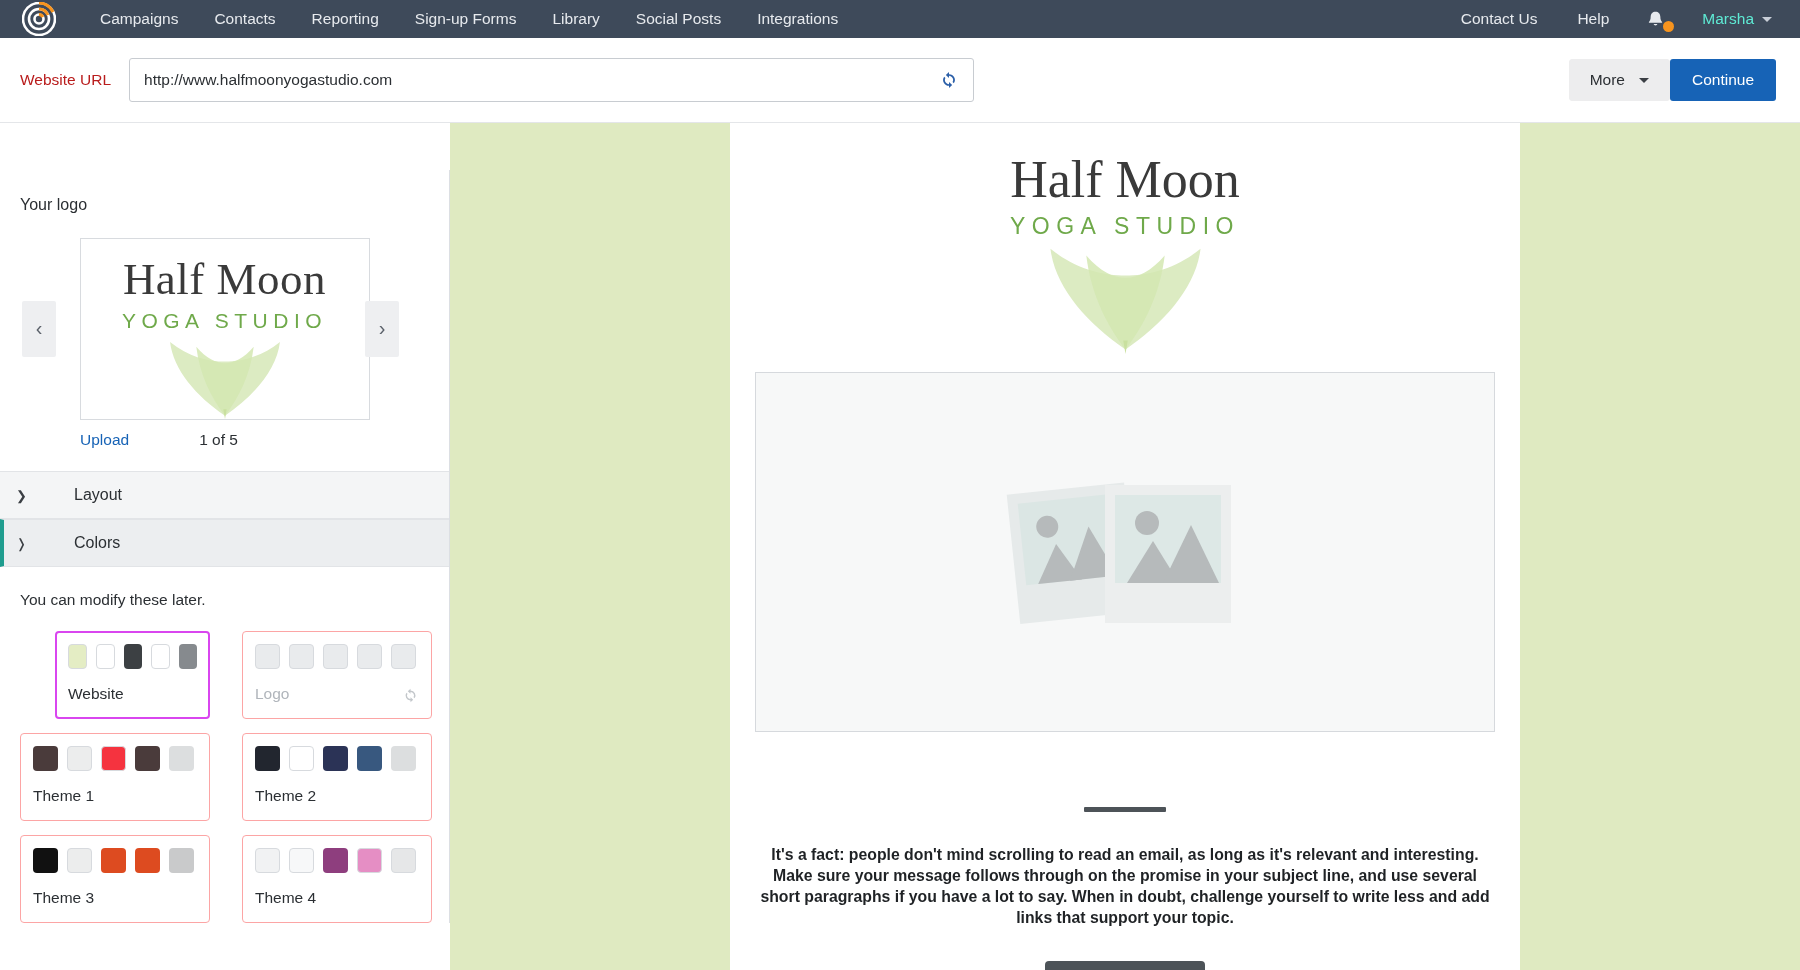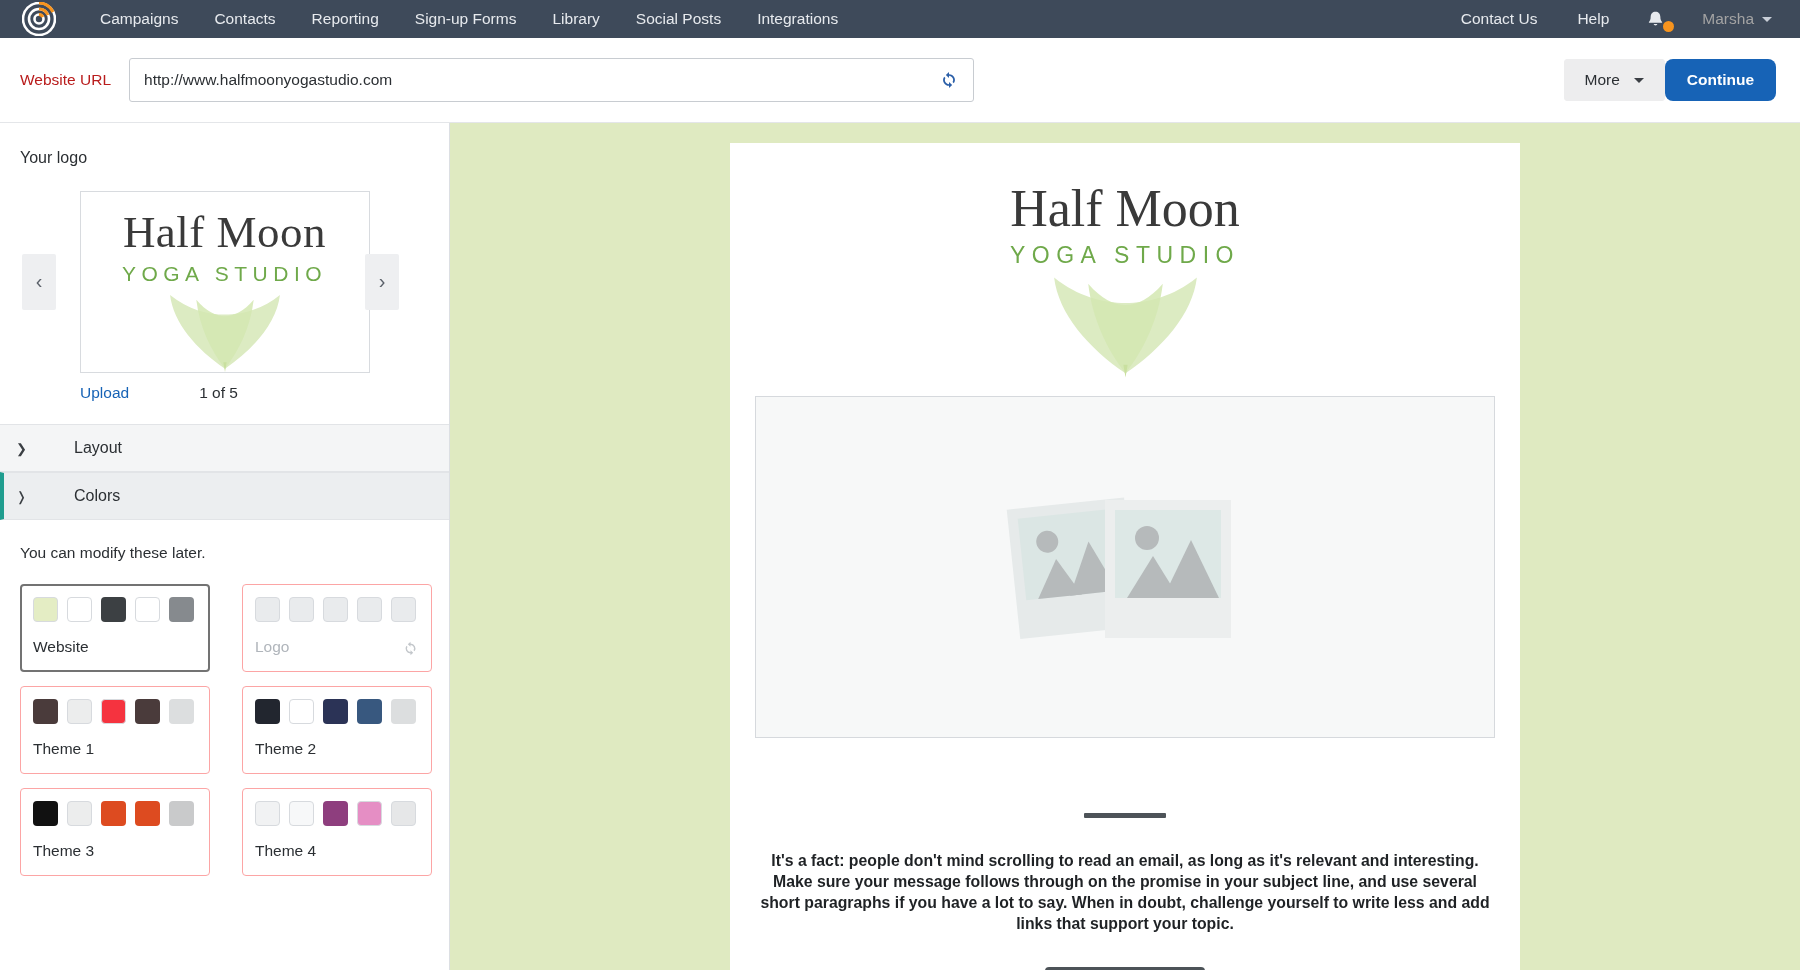--- a/index.html
+++ b/index.html
@@ -36,21 +36,21 @@
     height: 38px;
   }
   .nav-right .nav-item { padding: 0 20px; }
   .bell-wrap { position: relative; padding: 0 16px; cursor: pointer; display:flex; align-items:center; height:38px;}
   .bell-badge {
     position: absolute; right: 8px; bottom: 6px;
     width: 11px; height: 11px; border-radius: 50%;
     background: #f7941e;
   }
   .user-name { display: flex; align-items: center; gap: 8px; padding: 0 6px 0 20px; cursor:pointer;
-               color:#a3a3a3; font-size:15.5px; }
+               color:#5eead4; font-size:15.5px; }
   .caret { width: 0; height: 0; border-left: 5px solid transparent; border-right: 5px solid transparent;
            border-top: 5px solid #c9cfd8; }
 
   
   .urlbar {
     height: 85px;
     background: #ffffff;
     display: flex;
     align-items: center;
     padding: 0 24px 0 20px;
@@ -76,27 +76,27 @@
   .btn-more {
     background: #ededee; color: #2b2f33; border: 1px solid #ededee;
     border-radius: 3px; height: 42px; padding: 0 20px;
     font-size: 15.5px; cursor: pointer;
     display: flex; align-items: center; gap: 14px;
     font-family: "Liberation Sans", sans-serif;
   }
   .btn-more .caret { border-top-color: #3b3f44; }
   .btn-continue {
     background: #1763b6; color: #fff; border: none;
-    border-radius: 8px; height: 42px; padding: 0 22px;
-    font-size: 15.5px; font-weight: bold; cursor: pointer;
+    border-radius: 3px; height: 42px; padding: 0 22px;
+    font-size: 15.5px; font-weight: normal; cursor: pointer;
     font-family: "Liberation Sans", sans-serif;
   }
 
   
-  .body-wrap { display: flex; height: 847px; }
+  .body-wrap { display: flex; height: 847px; align-items: center; }
 
   
   .sidebar {
     width: 450px; flex: 0 0 450px;
     background: #ffffff;
     border-right: 1px solid #dcdfe3;
     overflow: hidden;
     position: relative;
   }
   .sb-title { font-size: 16px; color: #2b2f33; padding: 26px 0 0 20px; }
@@ -145,21 +145,21 @@
   .acc-label { font-weight: normal; margin-left: 40px; }
 
   .colors-body { padding: 24px 20px 0 20px; }
   .colors-hint { font-size: 15.5px; color: #2b2f33; margin-bottom: 22px; }
   .theme-grid { display: grid; grid-template-columns: 190px 190px; gap: 14px 32px; }
   .theme-card {
     border: 1px solid #fca5a5; border-radius: 4px;
     padding: 12px 12px 10px 12px; background: #fff;
     cursor: pointer; position: relative; height: 88px;
   }
-  .theme-card.selected { border: 2px solid #737373; padding: 11px 11px 0 11px; }
+  .theme-card.selected { border: 2px solid #d946ef; padding: 11px 11px 0 11px; margin-left: 35px; }
   .swatches { display: flex; gap: 9px; }
   .sw { width: 25px; height: 25px; border-radius: 4px; }
   .sw.bordered { border: 1px solid #d7dade; }
   .theme-name { margin-top: 16px; font-size: 15.5px; color: #2b2f33; }
   .theme-card.disabled .theme-name { color: #b0b5bb; }
   .card-refresh { position: absolute; right: 12px; bottom: 14px; width: 17px; height: 17px; }
 
   
   .preview {
     flex: 1; background: #dfeac1;

